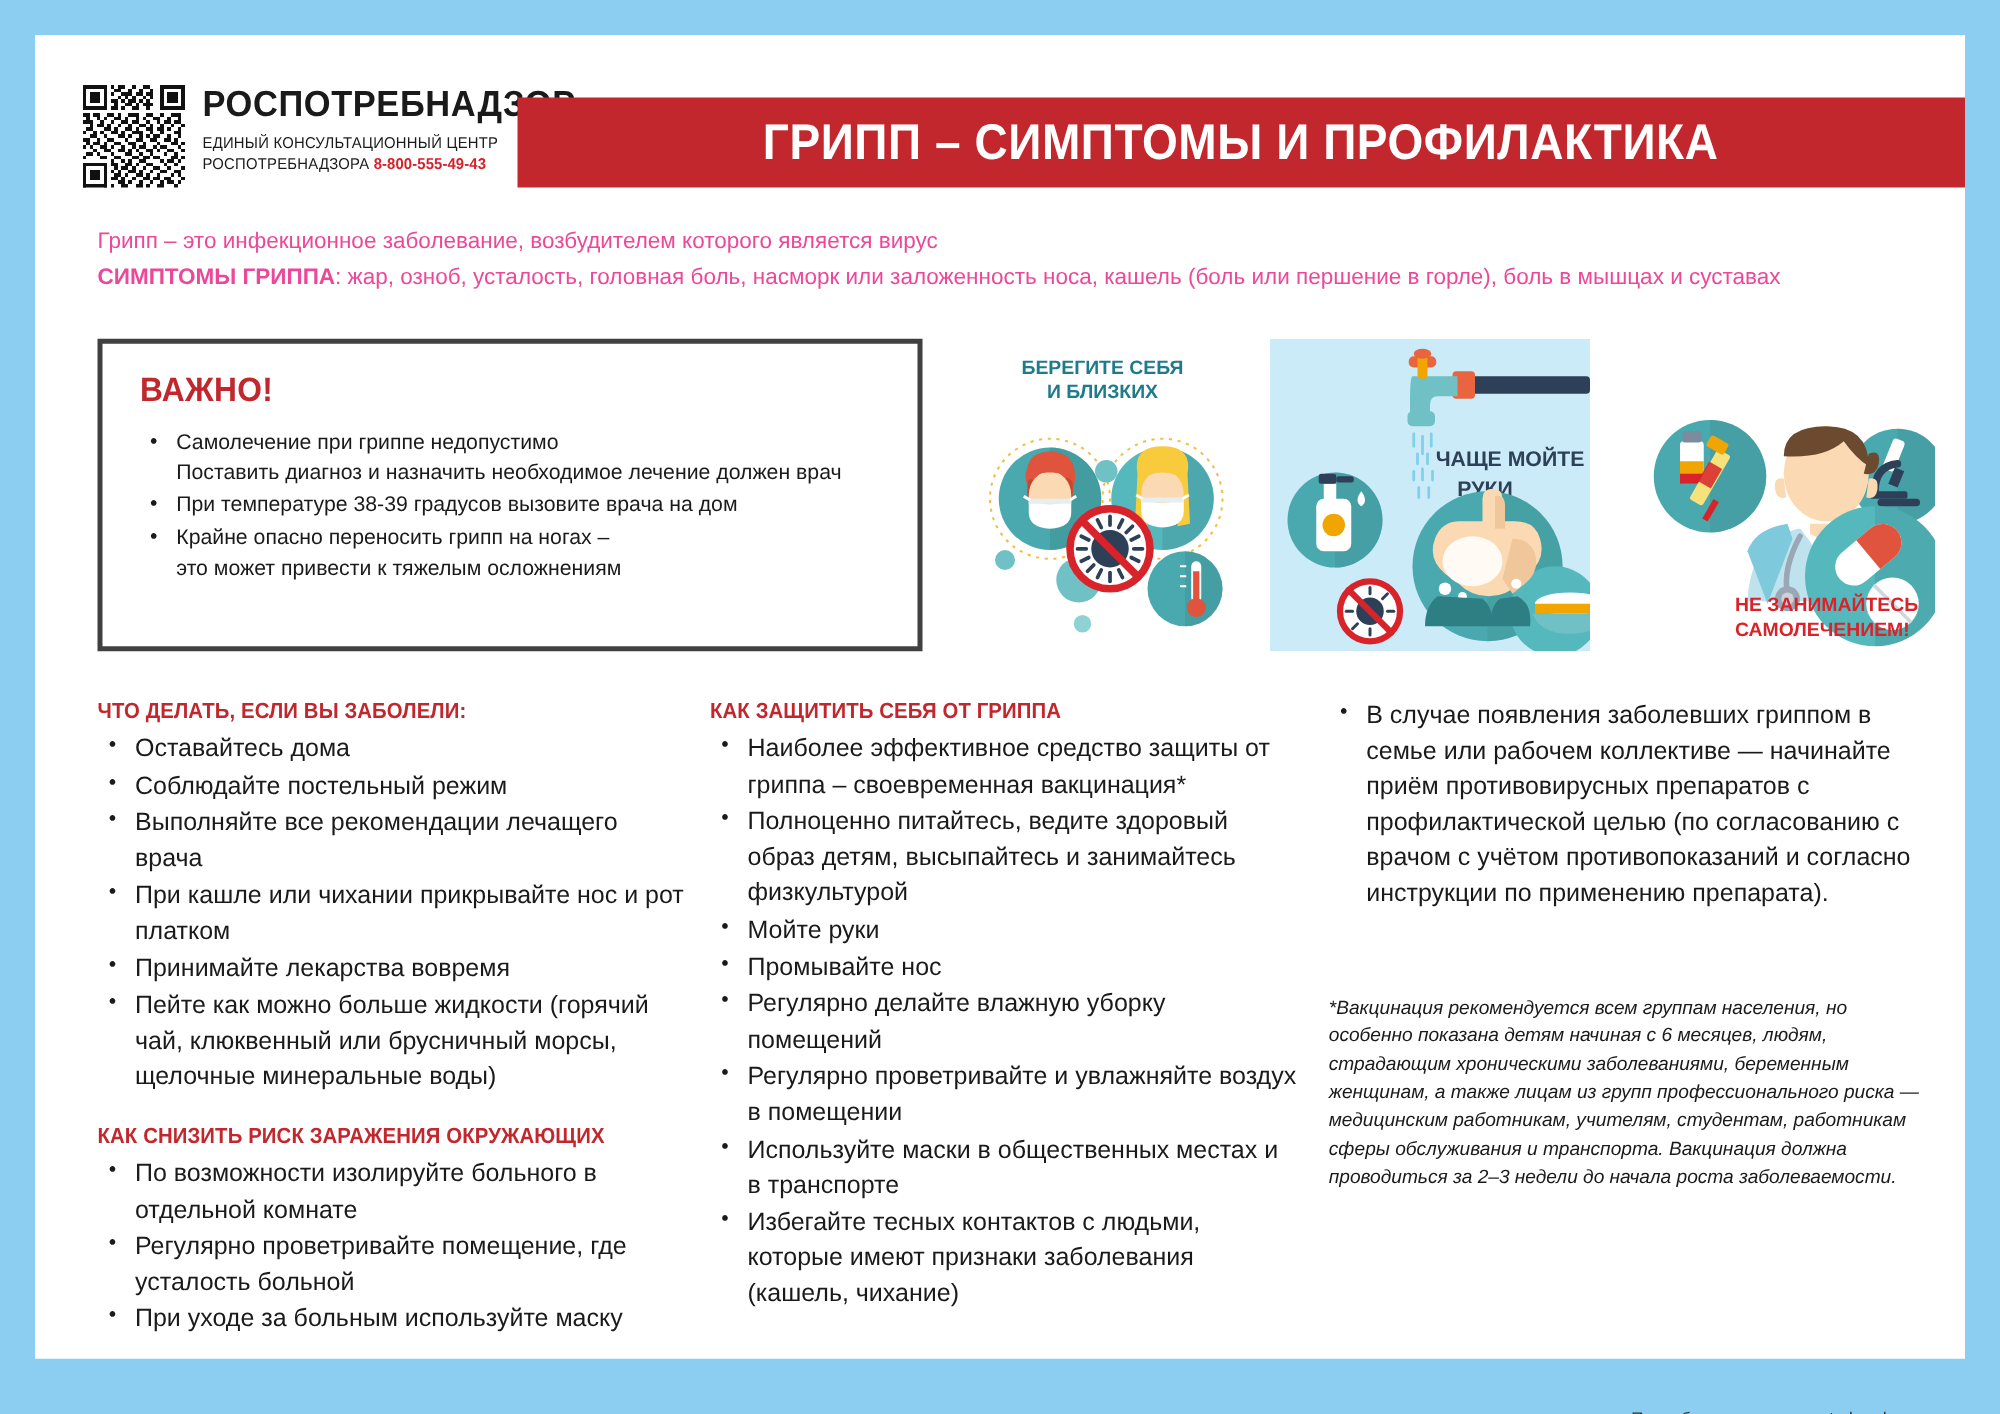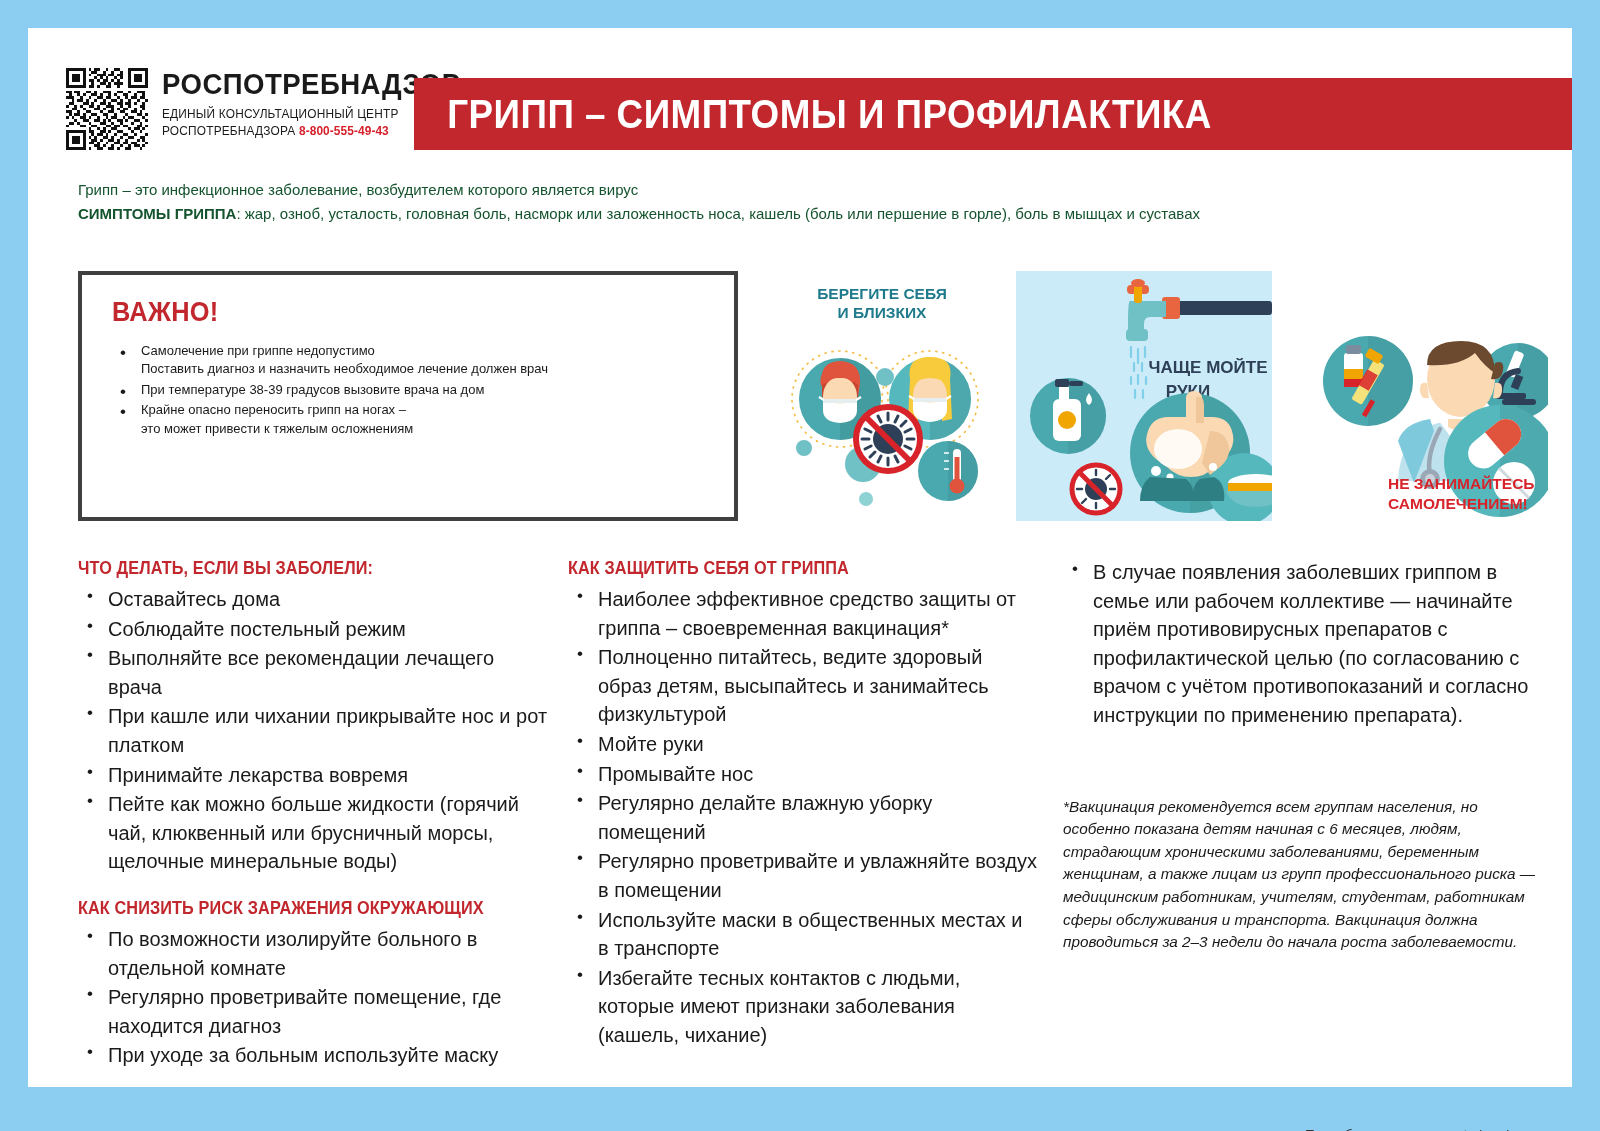--- a/index.html
+++ b/index.html
@@ -30,49 +30,49 @@
     font-size: 12.5px; color: #1a1a1a; line-height: 1.32;
     margin-top: 7px; letter-spacing: .2px;
     transform: scaleX(.95); transform-origin: left center;
   }
   .phone { color: #d6202a; font-weight: bold; letter-spacing: .1px; }
 
   .title-banner {
     position: absolute; left: 386px; top: 50px;
     width: 1158px; height: 72px;
     background: #c1272d;
-    display: flex; align-items: center; justify-content: flex-start;
+    display: flex; align-items: center; justify-content: center;
   }
   .title-banner .ttl {
     color: #ffffff; font-weight: bold; font-size: 40px;
     letter-spacing: .5px; white-space: nowrap;
     transform: scaleX(.92);
   }
 
   
   .intro { position: absolute; left: 50px; top: 150px; width: 1460px; }
-  .intro-line { font-size: 15px; color: #14532d; line-height: 1.6; white-space: nowrap; }
+  .intro-line { font-size: 18px; color: #ec4899; line-height: 1.6; white-space: nowrap; }
   .intro-line b { font-weight: bold; }
 
   
   .important {
     position: absolute; left: 50px; top: 243px;
     width: 660px; height: 250px;
     border: 4px solid #404040; background: #fff;
   }
   .important-inner { padding: 22px 24px 0 30px; }
   .important h2 {
     color: #c1272d; font-size: 27px; font-weight: bold;
     letter-spacing: .3px; margin-bottom: 14px; transform: scaleX(.94);
     transform-origin: left center;
   }
   ul.blist { list-style: none; }
   ul.blist > li {
     position: relative; padding-left: 29px;
-    font-size: 13px; line-height: 1.42; color: #1a1a1a;
+    font-size: 17px; line-height: 1.42; color: #1a1a1a;
     margin-bottom: 2px;
   }
   ul.blist > li::before {
     content: "•"; position: absolute; left: 8px; top: -1px;
     font-size: 17px; color: #1a1a1a;
   }
 
   
   .illus { position: absolute; left: 730px; top: 243px; width: 790px; height: 250px; }
   .illus svg { display: block; }
@@ -607,21 +607,21 @@
         <li>Оставайтесь дома</li>
         <li>Соблюдайте постельный режим</li>
         <li>Выполняйте все рекомендации лечащего врача</li>
         <li>При кашле или чихании прикрывайте нос и рот платком</li>
         <li>Принимайте лекарства вовремя</li>
         <li>Пейте как можно больше жидкости (горячий чай, клюквенный или брусничный морсы, щелочные минеральные воды)</li>
       </ul>
       <h3 class="sec">КАК СНИЗИТЬ РИСК ЗАРАЖЕНИЯ ОКРУЖАЮЩИХ</h3>
       <ul class="clist">
         <li>По возможности изолируйте больного в отдельной комнате</li>
-        <li>Регулярно проветривайте помещение, где находится диагноз</li>
+        <li>Регулярно проветривайте помещение, где усталость больной</li>
         <li>При уходе за больным используйте маску</li>
       </ul>
     </div>
 
     <div class="col col-2">
       <h3 class="sec">КАК ЗАЩИТИТЬ СЕБЯ ОТ ГРИППА</h3>
       <ul class="clist">
         <li>Наиболее эффективное средство защиты от гриппа – своевременная вакцинация*</li>
         <li>Полноценно питайтесь, ведите здоровый образ детям, высыпайтесь и занимайтесь физкультурой</li>
         <li>Мойте руки</li>

